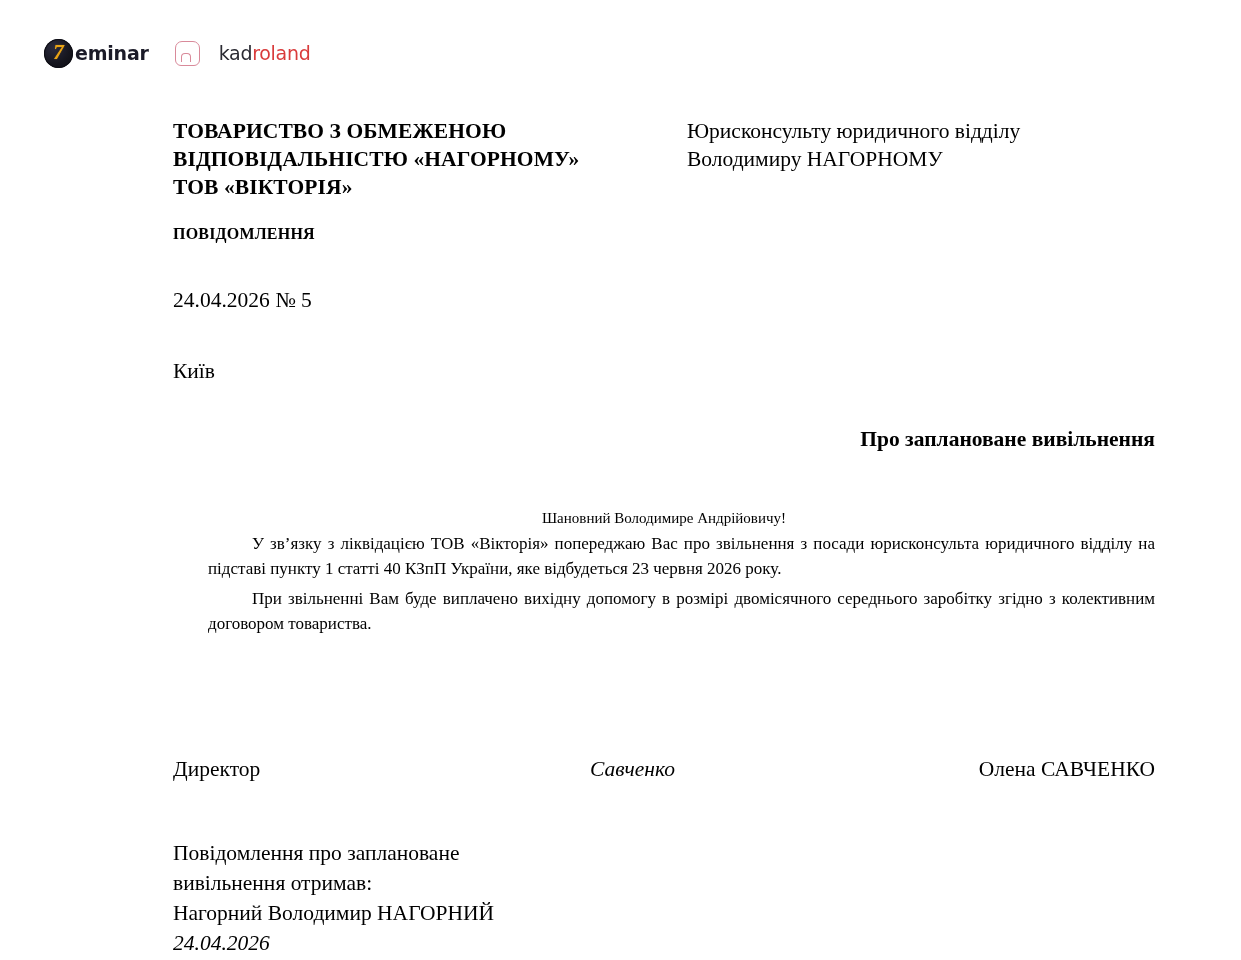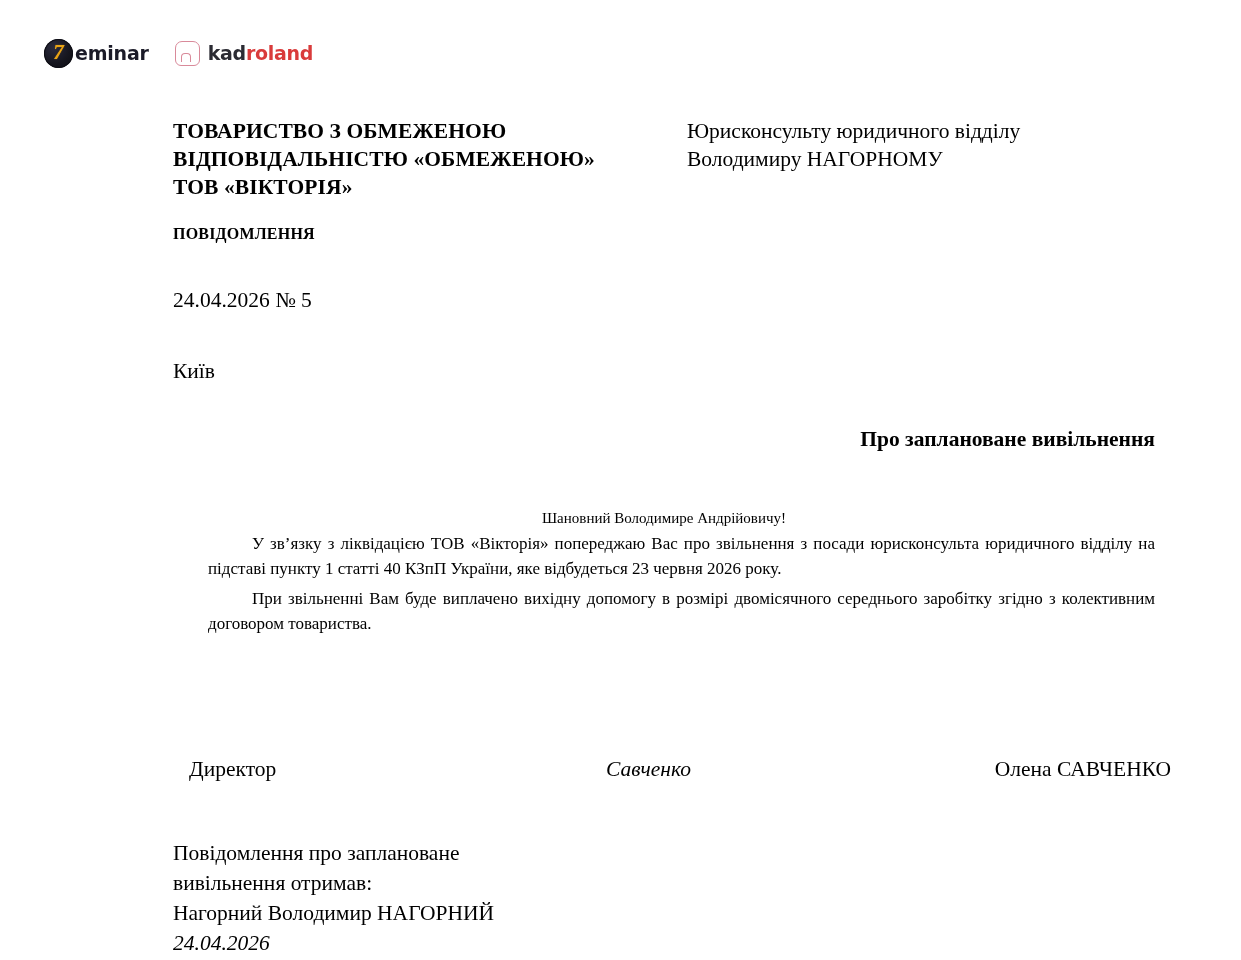--- a/index.html
+++ b/index.html
@@ -77,22 +77,23 @@
     bottom: 3px;
     width: 8px;
     height: 8px;
     border: 1.6px solid #d98a9a;
     border-bottom: none;
     border-radius: 4px 4px 0 0;
   }
   .kadro-word {
     font-family: "DejaVu Sans", "Liberation Sans", sans-serif;
     font-size: 19px;
-    font-weight: bold;
+    font-weight: normal;
     letter-spacing: -0.3px;
+    margin-left: 11px;
   }
   .kadro-word .seg-dark { color: #2b2b33; }
   .kadro-word .seg-red  { color: #d93b3b; }
 
   
   .page {
     position: absolute;
     top: 0;
     left: 0;
     width: 1142px;
@@ -158,21 +159,21 @@
     text-indent: 44px;
     font-size: 17px;
     line-height: 1.50;
     margin-left: 35px;
   }
   .para.tight { margin-top: 4px; }
 
   
   .sign-row {
     position: absolute;
-    left: 16px;
+    left: 0;
     top: 637px;
     width: 982px;
     display: flex;
     align-items: center;
     font-size: 21.5px;
   }
   .sign-title { width: 417px; }
   .sign-scribble {
     width: 330px;
     font-style: italic;
@@ -216,21 +217,21 @@
   </div>
 
 </div>
 
 <div class="page">
   <div class="doc-body">
 
     <div class="header-row">
       <div class="org-block">
         <div>ТОВАРИСТВО З ОБМЕЖЕНОЮ</div>
-        <div>ВІДПОВІДАЛЬНІСТЮ «ОБМЕЖЕНОЮ»</div>
+        <div>ВІДПОВІДАЛЬНІСТЮ «НАГОРНОМУ»</div>
         <div>ТОВ «ВІКТОРІЯ»</div>
       </div>
       <div class="addressee-block">
         <div>Юрисконсульту юридичного відділу</div>
         <div>Володимиру НАГОРНОМУ</div>
       </div>
     </div>
 
     <div class="doc-type">ПОВІДОМЛЕННЯ</div>
 

